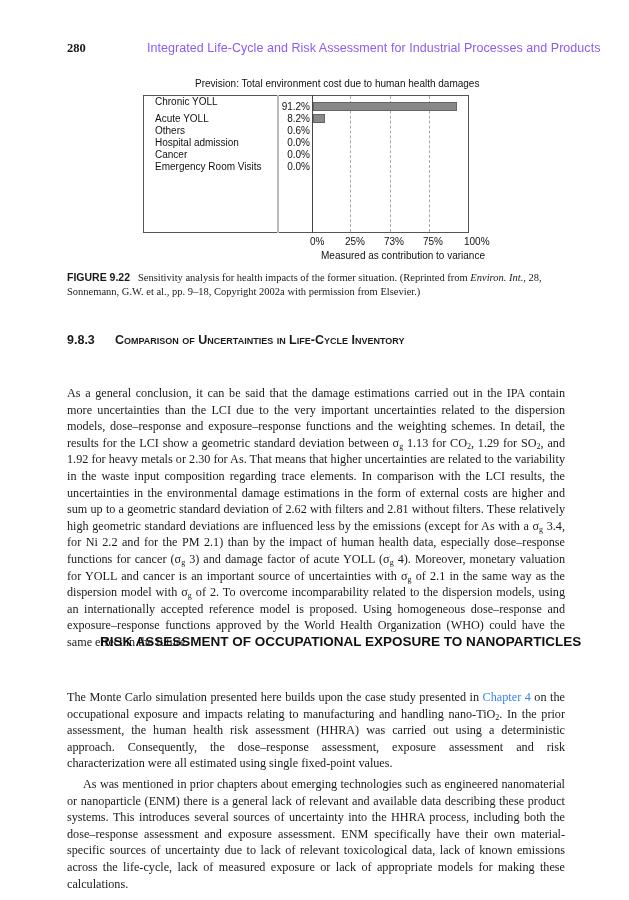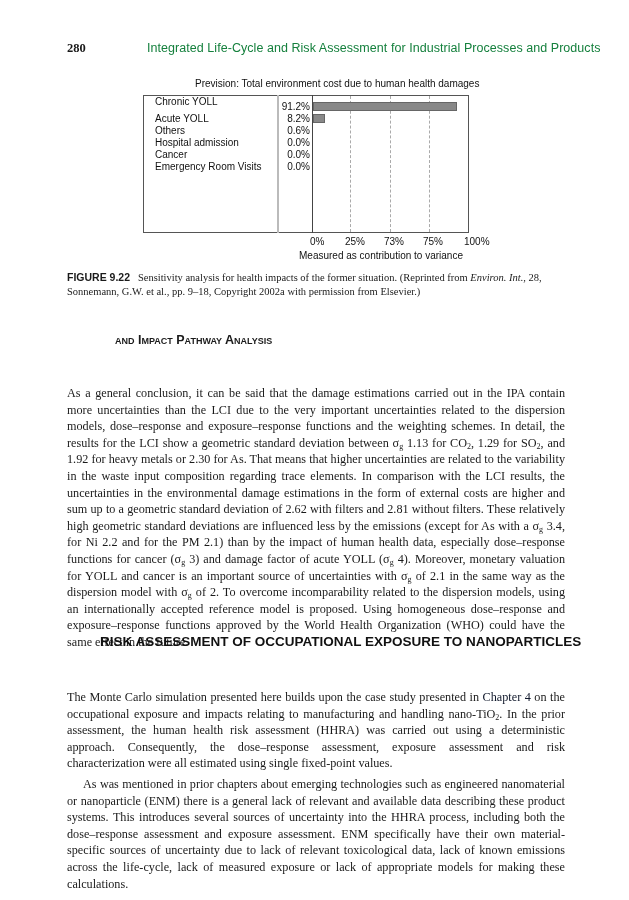--- a/index.html
+++ b/index.html
@@ -2,41 +2,41 @@
 <html><head>
 <meta charset="utf-8">
 <style>
   html, body { margin:0; padding:0; background:#ffffff; }
   body { width:629px; height:900px; position:relative; overflow:hidden; color:#1a1a1a; }
   .serif { font-family: "Liberation Serif", "DejaVu Serif", serif; }
   .sans { font-family: "Liberation Sans", "DejaVu Sans", sans-serif; }
   .abs { position:absolute; }
 
   .page-num { left:67px; top:41px; font-size:12.5px; font-weight:bold; }
-  .running-head { left:147px; top:41px; font-size:12.5px; color:#15803d; letter-spacing:0.05px; }
+  .running-head { left:147px; top:41px; font-size:12.5px; color:#8b5cf6; letter-spacing:0.05px; }
 
   .chart-title { left:155px; top:78px; font-size:10px; color:#111;padding-left:40px; }
   .chart-box { left:143px; top:95px; width:326px; height:138px; border:1px solid #555; box-sizing:border-box; }
   .divider { left:277px; top:95px; width:2px; height:138px; background:#bbb; }
   .plot-axis { left:312px; top:95px; width:1px; height:138px; background:#444; }
   .gridline { top:96px; height:136px; width:0; border-left:1px dashed #aaa; }
   .row-label { left:155px; font-size:10px; color:#111; line-height:11px; }
   .row-value { left:279px; width:31px; text-align:right; font-size:10px; color:#111; line-height:11px; }
   .bar { left:313px; height:9px; background:#888; border:1px solid #666; box-sizing:border-box; }
   .tick { top:236px; font-size:10px; color:#111; }
-  .xlabel { left:299px; top:250px; font-size:10px; color:#111;text-align:right; }
+  .xlabel { left:321px; top:250px; font-size:10px; color:#111;text-align:right; }
 
   .caption { left:67px; top:270px; width:498px; font-size:10.5px; line-height:14px; }
   .caption b { font-family:"Liberation Sans", "DejaVu Sans", sans-serif; font-weight:bold; font-size:10.5px; }
   .sc-head { left:67px; top:331px; font-family:"Liberation Sans","DejaVu Sans",sans-serif; font-weight:bold; font-size:12.5px; line-height:18px; }
   .sc-head .sc { font-variant:small-caps; font-size:12.5px; }
 
   .para { left:67px; width:498px; font-size:12.2px; line-height:16.6px; text-align:justify;margin-top:12px; }
   .para sub { font-size:8px; vertical-align:-2px; line-height:0; }
-  .link { color:#0f172a; }
+  .link { color:#3b82f6; }
 
   .h2 { left:67px; top:632px; font-family:"Liberation Sans","DejaVu Sans",sans-serif; font-weight:bold; font-size:13.5px; line-height:20px; color:#111; }
 </style>
 </head>
 <body>
 
 <div class="abs serif page-num">280</div>
 <div class="abs sans running-head">Integrated Life-Cycle and Risk Assessment for Industrial Processes and Products</div>
 
 <div>
@@ -72,21 +72,21 @@
   <div class="abs sans tick" style="left:345px">25%</div>
   <div class="abs sans tick" style="left:384px">73%</div>
   <div class="abs sans tick" style="left:423px">75%</div>
   <div class="abs sans tick" style="left:464px">100%</div>
   <div class="abs sans xlabel">Measured as contribution to variance</div>
 </div>
 
 <div class="abs serif caption"><b>FIGURE 9.22</b>&nbsp;&nbsp;&nbsp;<span>Sensitivity analysis for health impacts of the former situation. (Reprinted from </span><i>Environ. Int.</i><span>, 28, Sonnemann, G.W. et al., pp. 9–18, Copyright 2002a with permission from Elsevier.)</span></div>
 
 <div class="abs sc-head">
-  <div style="padding-left:48px"><span class="sc">and Impact Pathway Analysis</span></div>
+  <div><span style="display:inline-block;width:48px">9.8.3</span><span class="sc">Comparison of Uncertainties in Life-Cycle Inventory</span></div>
 </div>
 
 <div class="abs serif para" style="top:373px" id="p983">As a general conclusion, it can be said that the damage estimations carried out in the IPA contain more uncertainties than the LCI due to the very important uncertainties related to the dispersion models, dose–response and exposure–response functions and the weighting schemes. In detail, the results for the LCI show a geometric standard deviation between σ<sub>g</sub> 1.13 for CO<sub>2</sub>, 1.29 for SO<sub>2</sub>, and 1.92 for heavy metals or 2.30 for As. That means that higher uncertainties are related to the variability in the waste input composition regarding trace elements. In comparison with the LCI results, the uncertainties in the environmental damage estimations in the form of external costs are higher and sum up to a geometric standard deviation of 2.62 with filters and 2.81 without filters. These relatively high geometric standard deviations are influenced less by the emissions (except for As with a σ<sub>g</sub> 3.4, for Ni 2.2 and for the PM 2.1) than by the impact of human health data, especially dose–response functions for cancer (σ<sub>g</sub> 3) and damage factor of acute YOLL (σ<sub>g</sub> 4). Moreover, monetary valuation for YOLL and cancer is an important source of uncertainties with σ<sub>g</sub> of 2.1 in the same way as the dispersion model with σ<sub>g</sub> of 2. To overcome incomparability related to the dispersion models, using an internationally accepted reference model is proposed. Using homogeneous dose–response and exposure–response functions approved by the World Health Organization (WHO) could have the same effect in the future.</div>
 
 <div class="abs h2">
   <div style="padding-left:33px"><span>RISK ASSESSMENT OF OCCUPATIONAL EXPOSURE TO NANOPARTICLES</span></div>
 </div>
 
 <div class="abs serif para" style="top:677px"><span>The Monte Carlo simulation presented here builds upon the case study presented in </span><span class="link">Chapter 4</span><span id="p99a"> on the occupational exposure and impacts relating to manufacturing and handling nano-TiO<sub>2</sub>. In the prior assessment, the human health risk assessment (HHRA) was carried out using a deterministic approach. Consequently, the dose–response assessment, exposure assessment and risk characterization were all estimated using single fixed-point values.</span></div>
 

